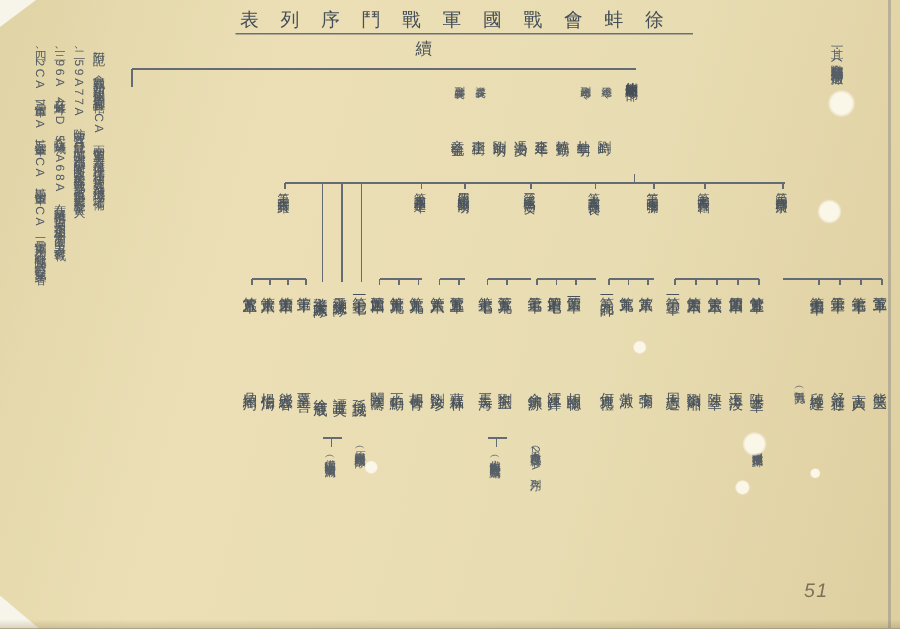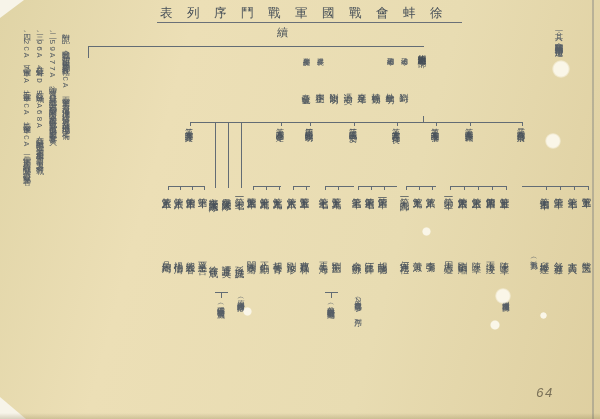--- a/index.html
+++ b/index.html
@@ -1,18 +1,18 @@
 <!DOCTYPE html>
 <html><head>
 <meta charset="utf-8">
 <style>
   html,body{margin:0;padding:0;background:#9a9280;}
   #page{position:relative;width:600px;height:419px;overflow:hidden;
         background:linear-gradient(105deg,#e0d4a6,#ecdfb6 28%,#e8dcb2 65%,#decfa0);
-        font-family:Liberation Mono, monospace;color:#4d565e;}
+        font-family:Liberation Sans, sans-serif;color:#4d565e;}
   .v{position:absolute;writing-mode:vertical-rl;text-orientation:mixed;line-height:1;white-space:nowrap;}
   .h-col{font-size:8px;letter-spacing:1px;color:#4a535c;}
   .u{font-size:9.5px;letter-spacing:1px;color:#49525b;}
   .c{font-size:9.5px;letter-spacing:1.5px;color:#49525b;}
   .n{font-size:7.5px;letter-spacing:.5px;color:#575f67;}
   .staff-label{font-size:7px;letter-spacing:.5px;color:#565e66;}
   .staff-name{font-size:9px;letter-spacing:1px;}
   .hq-name{font-size:8.5px;letter-spacing:.5px;color:#454e57;}
   .note-col{font-size:8px;letter-spacing:1.8px;color:#525a62;}
   .title{position:absolute;left:160px;top:5px;font-size:12.5px;letter-spacing:14.5px;color:#454e57;}
@@ -190,21 +190,21 @@
   <div class="v c" style="left:197px;top:254px;">覃道善</div>
   <div class="v c" style="left:185px;top:254px;">熊綬春</div>
   <div class="v c" style="left:173px;top:254px;">楊伯濤</div>
   <div class="v c" style="left:161px;top:254px;">吳紹周</div>
 
   <div class="v note-col" style="left:61px;top:28px;height:385px;">附記一、會戰開始前徐州剿總直轄16CA兩個軍兵力單薄僅擔任徐州近郊及飛機場之守備</div>
   <div class="v note-col" style="left:48px;top:28px;height:385px;">二、59A77A防守賈汪台兒莊地區大部叛變附匪致全般作戰部署被迫變更影響甚大</div>
   <div class="v note-col" style="left:35px;top:28px;height:385px;">三、96A在蚌埠44D在臨城55A68A在蒙城附近均未參加徐州方面主力之會戰</div>
   <div class="v note-col" style="left:22px;top:28px;height:385px;">四、2CA三個軍7CA五個軍13CA兩個軍16CA三個軍均久經戰陣兵力較完整者</div>
 
-  <div class="pagenum">64</div>
+  <div class="pagenum">51</div>
 
   <div class="spot" style="left:552px;top:60px;width:18px;height:18px;"></div>
   <div class="spot" style="left:545px;top:133px;width:16px;height:16px;"></div>
   <div class="spot" style="left:495px;top:288px;width:16px;height:16px;"></div>
   <div class="spot" style="left:490px;top:320px;width:10px;height:10px;"></div>
   <div class="spot" style="left:422px;top:227px;width:9px;height:9px;"></div>
   <div class="spot" style="left:243px;top:307px;width:9px;height:9px;"></div>
   <div class="spot" style="left:540px;top:312px;width:7px;height:7px;"></div>
 
 </div>

